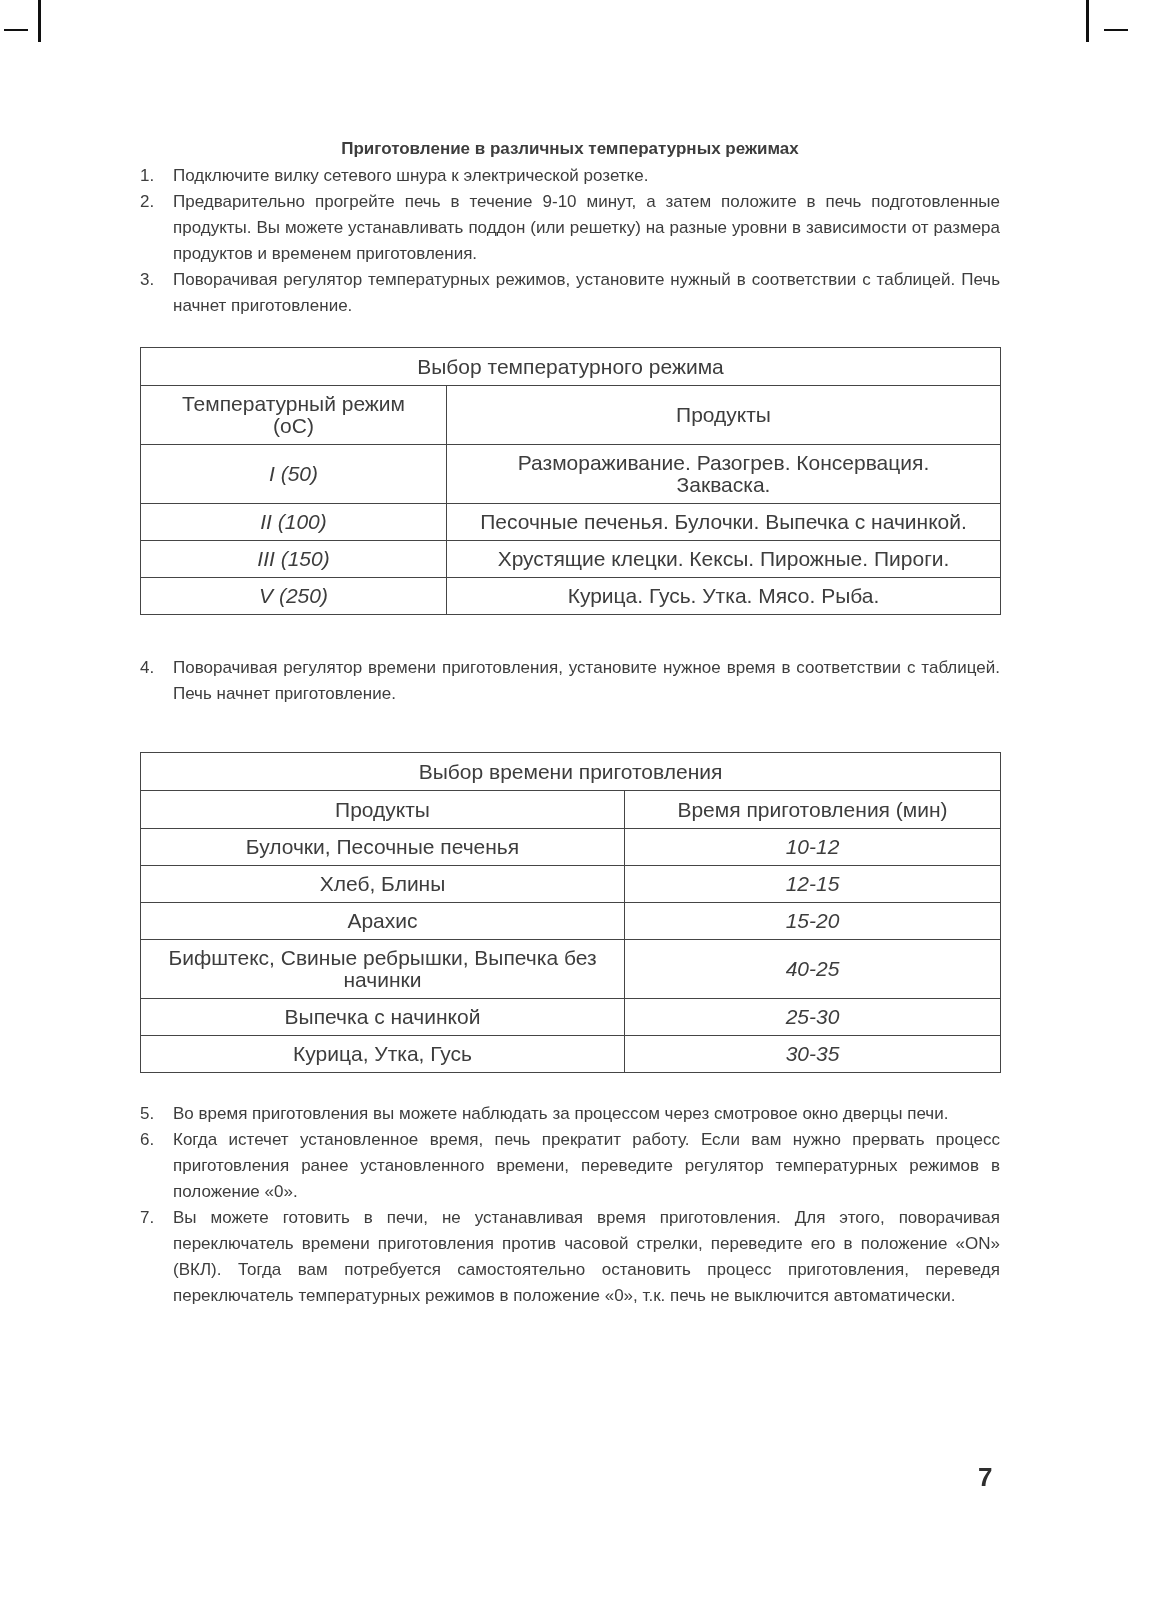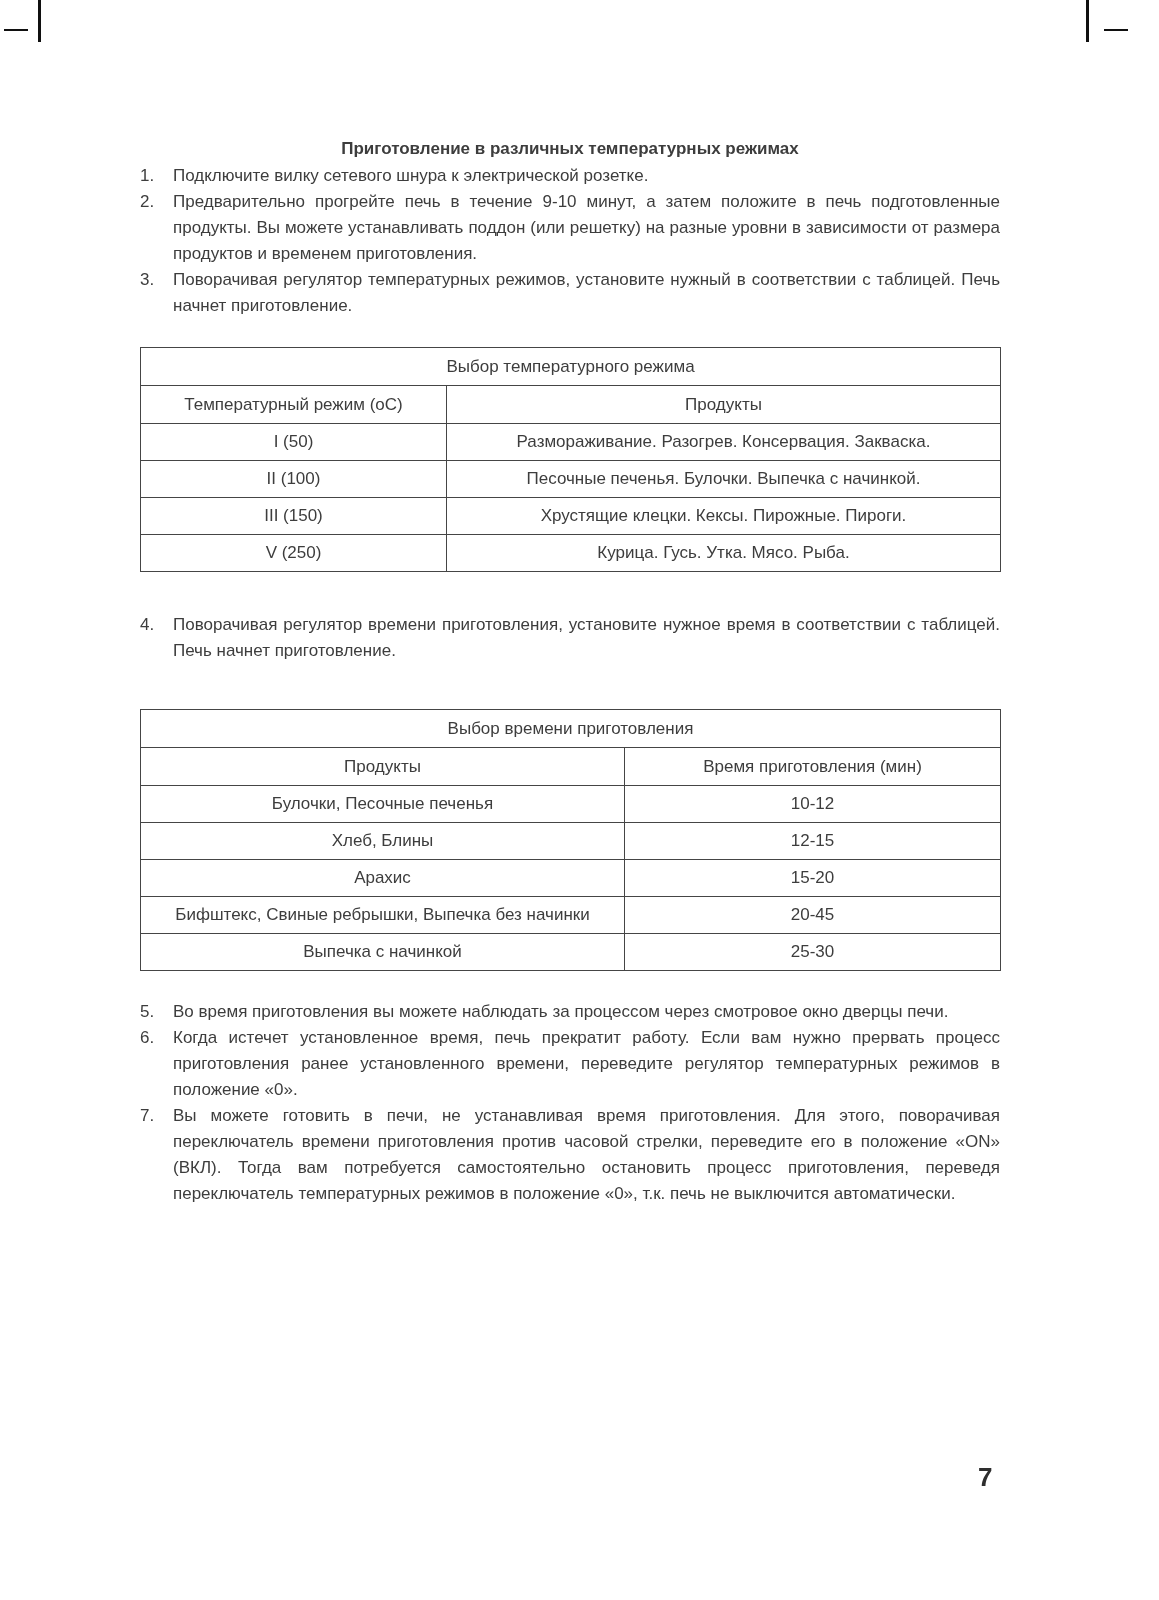--- a/index.html
+++ b/index.html
@@ -38,28 +38,28 @@
   .li-text { flex: 1; text-align: justify; }
 
   table {
     border-collapse: collapse;
     width: 860px;
     table-layout: fixed;
   }
   table, th, td { border: 1.5px solid #454545; }
   th, td {
     font-weight: normal;
-    font-size: 17px;
+    font-size: 21px;
     line-height: 22px;
     padding: 7px 27px;
     vertical-align: middle;
   }
   .tbl-title { text-align: center; height: 38px; }
   .tbl-header { text-align: center; height: 38px; }
-  .cell-center { text-align: center; }
+  .cell-center { text-align: center; font-style: italic; }
   .cell-left { text-align: center; }
 
   .table1 { margin-top: 28px; margin-bottom: 40px; }
   .table1 col.c1 { width: 306px; }
   .table1 col.c2 { width: 554px; }
 
   .table2 { margin-top: 45px; margin-bottom: 28px; }
   .table2 col.c1 { width: 484px; }
   .table2 col.c2 { width: 376px; }
 
@@ -154,25 +154,29 @@
     <tr>
       <td class="cell-left">Хлеб, Блины</td>
       <td class="cell-center">12-15</td>
     </tr>
     <tr>
       <td class="cell-left">Арахис</td>
       <td class="cell-center">15-20</td>
     </tr>
     <tr>
       <td class="cell-left">Бифштекс, Свиные ребрышки, Выпечка без начинки</td>
-      <td class="cell-center">20-45</td>
+      <td class="cell-center">40-25</td>
     </tr>
     <tr>
       <td class="cell-left">Выпечка с начинкой</td>
       <td class="cell-center">25-30</td>
+    </tr>
+    <tr>
+      <td class="cell-left">Курица, Утка, Гусь</td>
+      <td class="cell-center">30-35</td>
     </tr>
   </tbody>
     </table>
 
   <div class="li">
     <span class="li-num">5.</span>
     <div class="li-text">Во время приготовления вы можете наблюдать за процессом через смотровое окно дверцы печи.</div>
   </div>
   <div class="li">
     <span class="li-num">6.</span>

